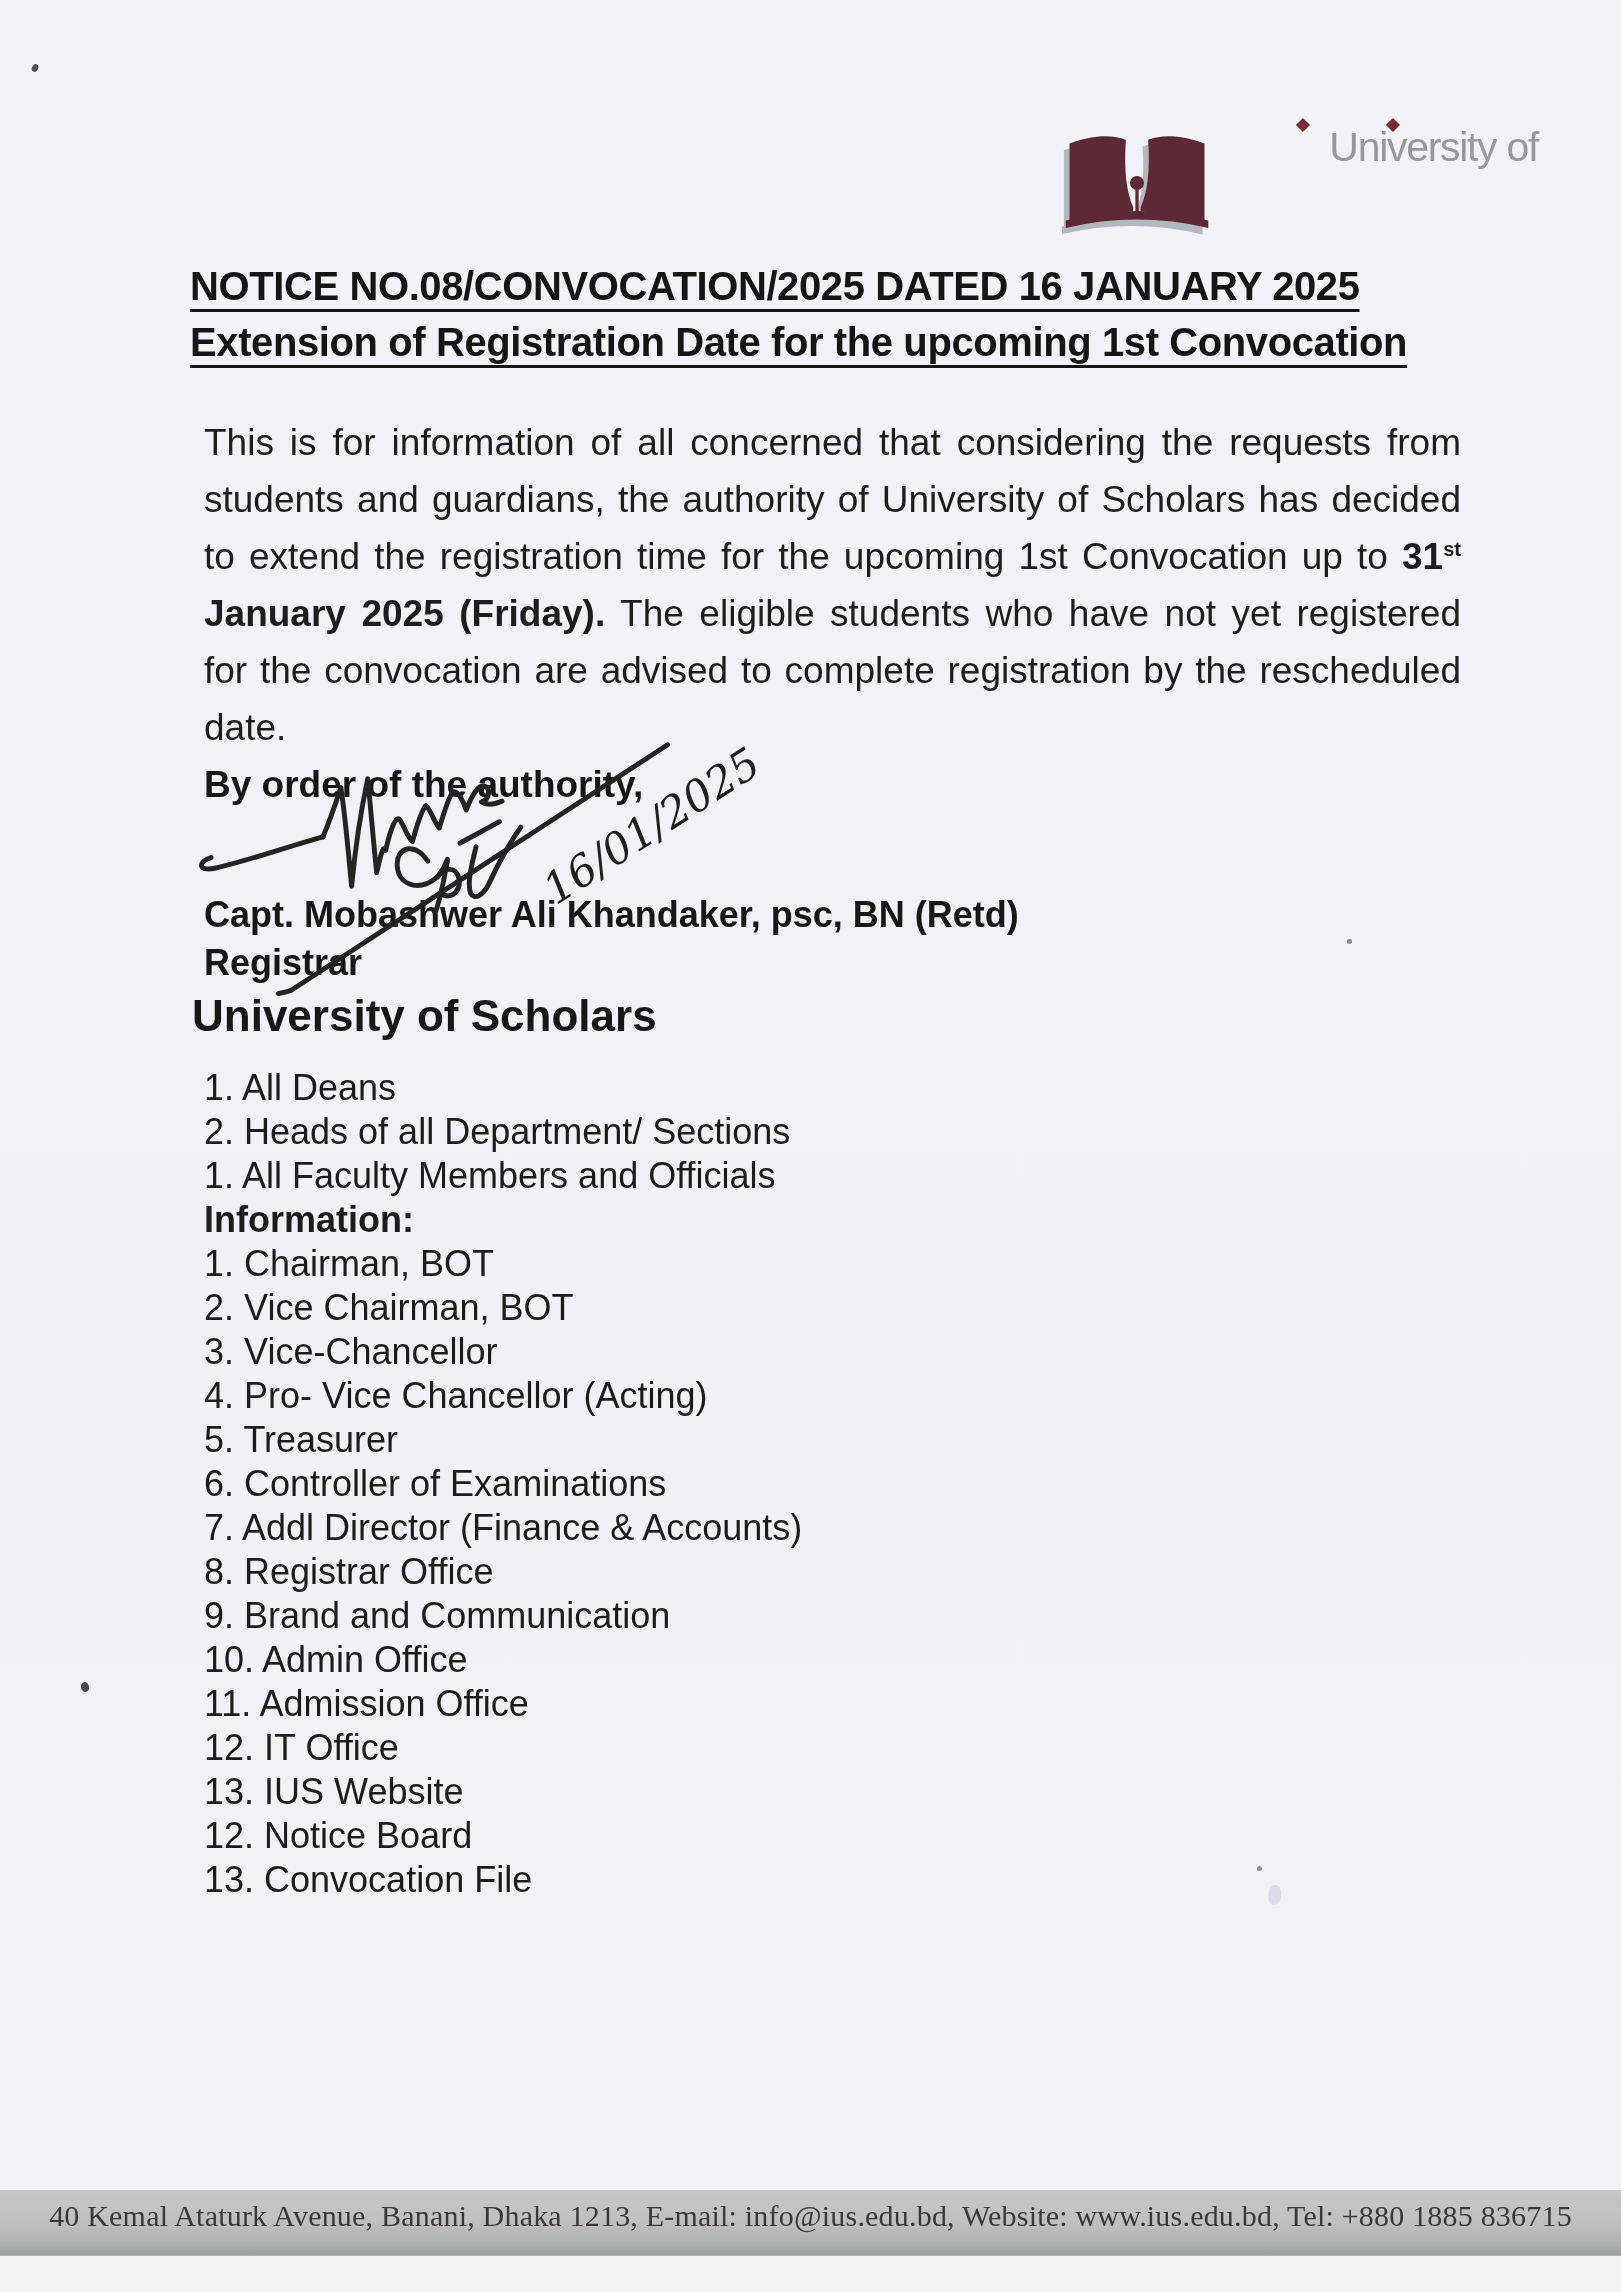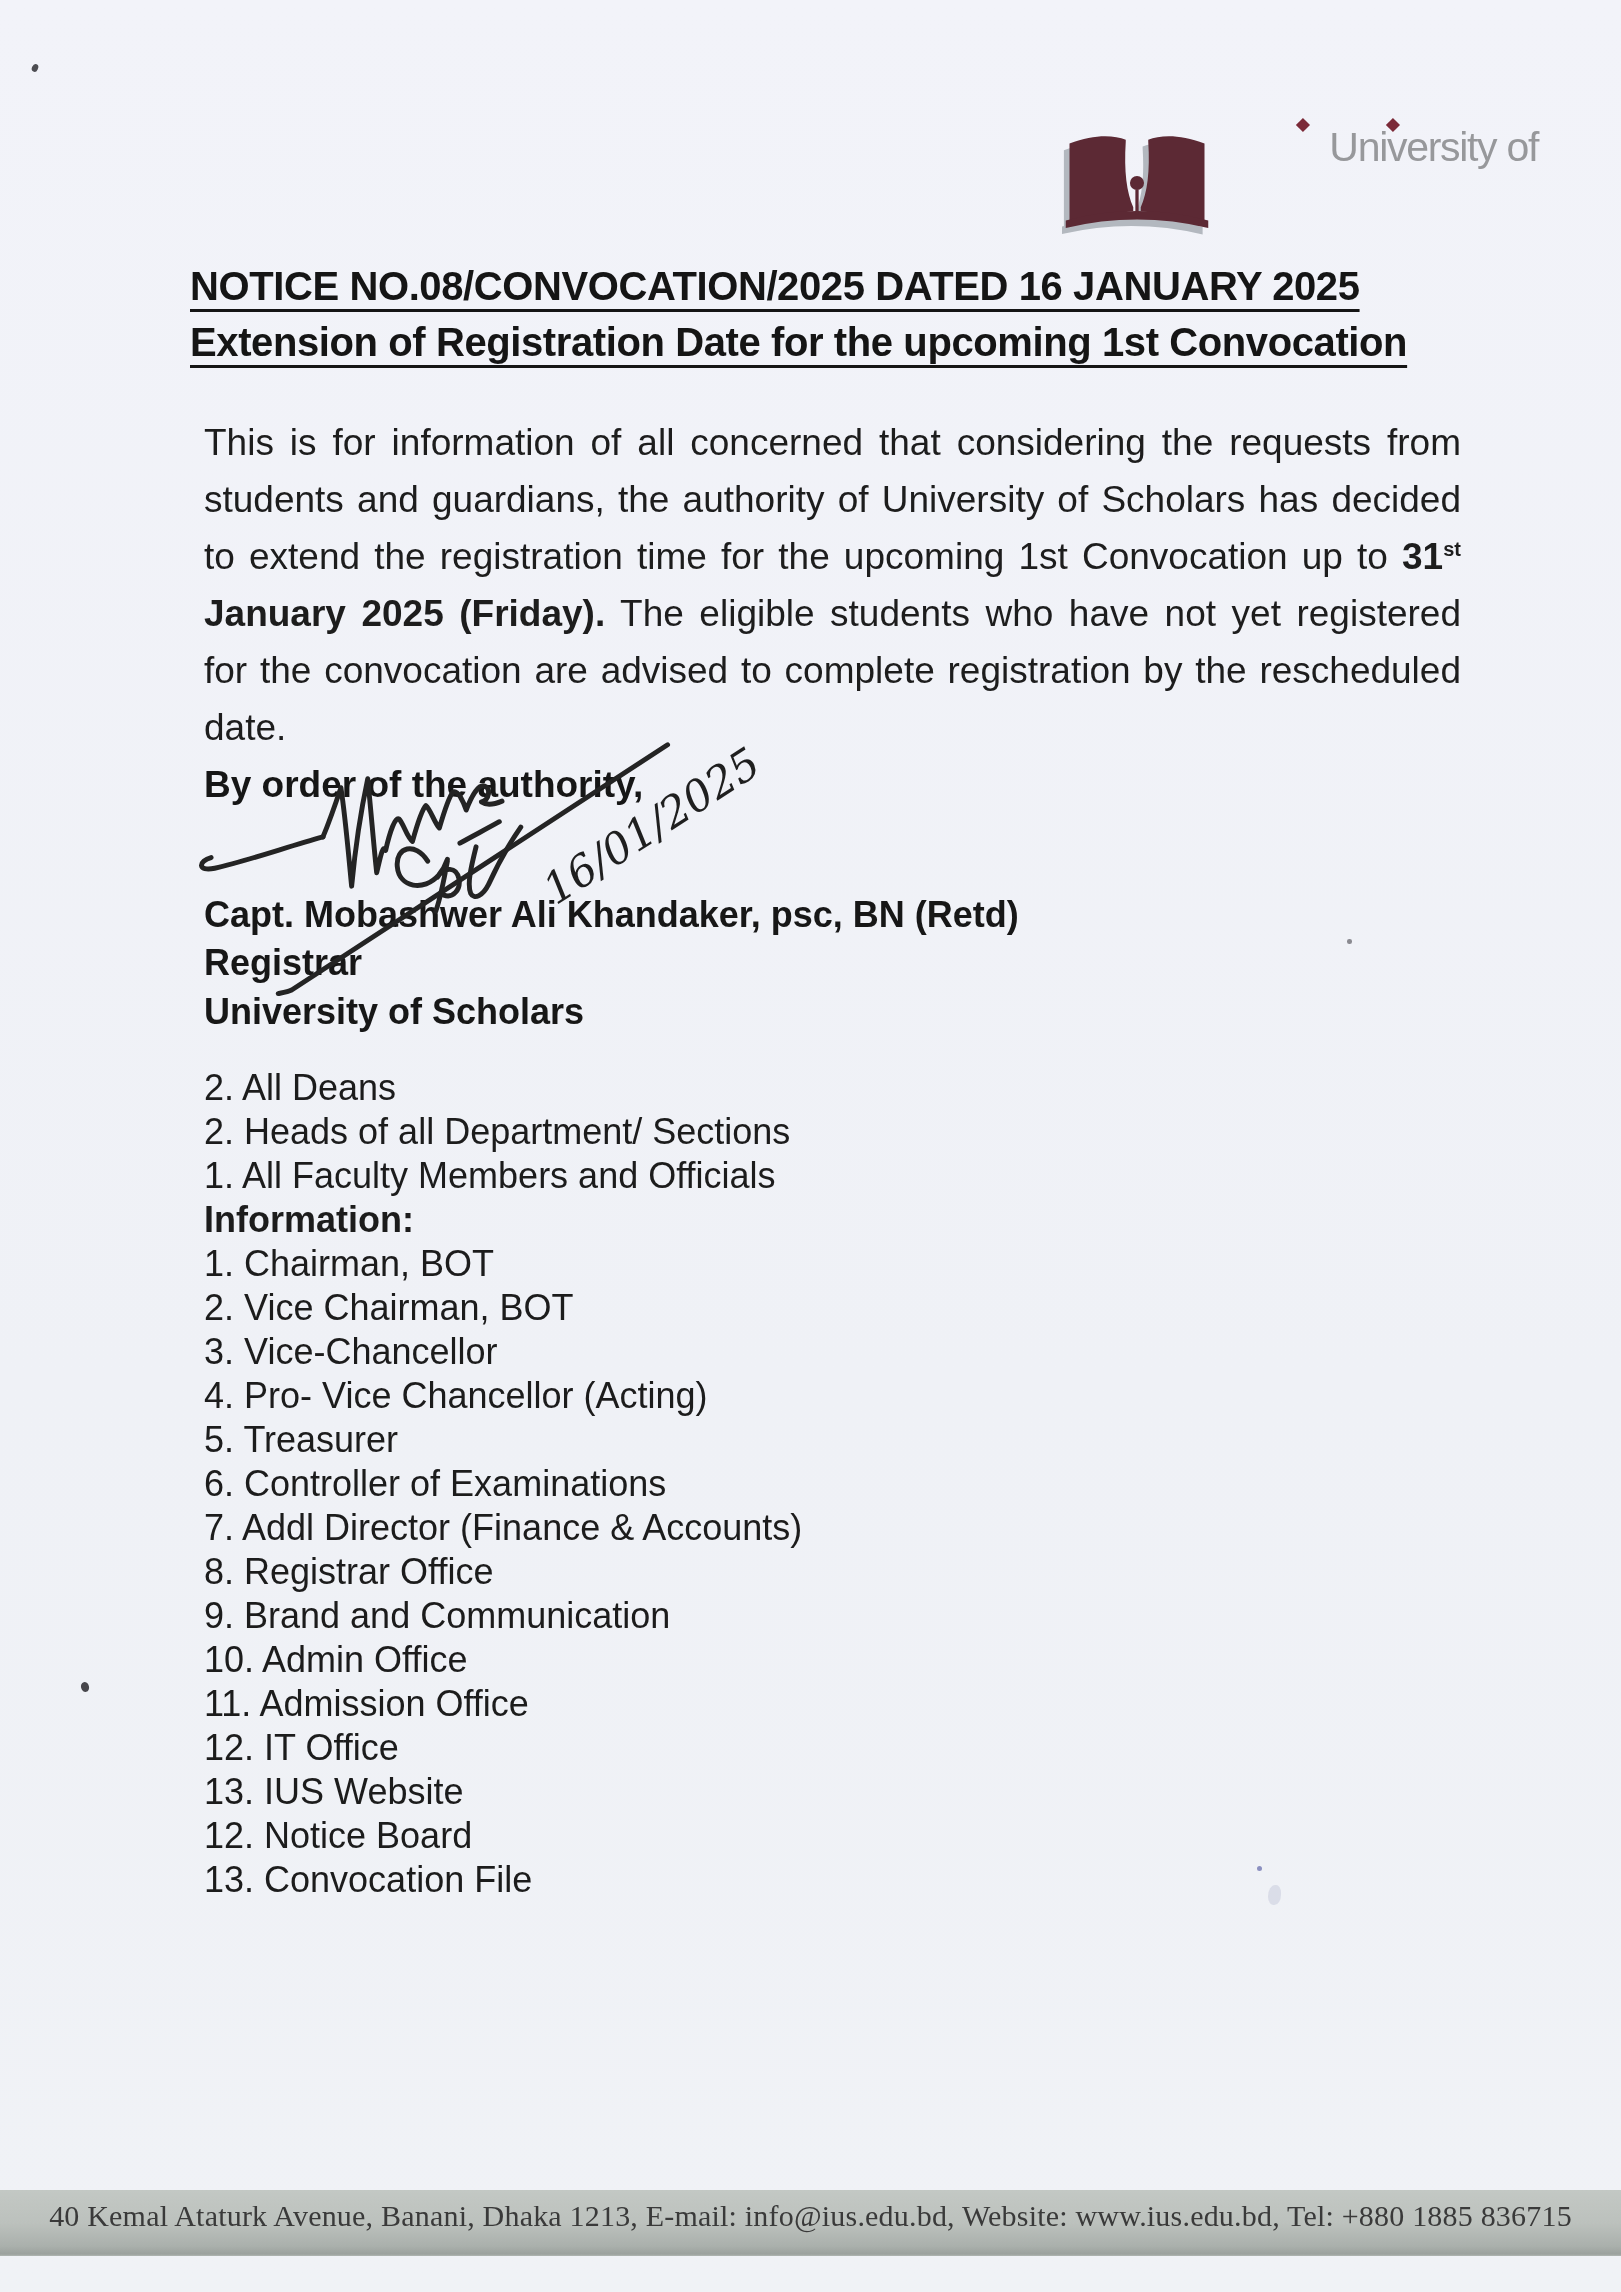--- a/index.html
+++ b/index.html
@@ -32,21 +32,21 @@
   }
   
   .content{position:absolute;left:204px;top:414px;width:1257px;}
   .body-par{margin:0;font-size:37px;line-height:57px;text-align:justify;color:#1d1d1d;}
   .body-par sup{font-size:20px;vertical-align:super;line-height:0;}
   .by-order{font-weight:bold;font-size:37px;line-height:57px;color:#161616;}
   
   .sig-svg{position:absolute;left:193px;top:734px;pointer-events:none;z-index:3;}
   .sig-name{position:absolute;left:204px;top:894px;font-size:36px;font-weight:bold;color:#171717;white-space:nowrap;}
   .sig-role{position:absolute;left:204px;top:942px;font-size:36px;font-weight:bold;color:#171717;}
-  .sig-org{position:absolute;left:204px;top:991px;font-size:36px;font-weight:bold;color:#171717;}
+  .sig-org{position:absolute;left:192px;top:991px;font-size:44px;font-weight:bold;color:#171717;}
   
   .dist{position:absolute;left:204px;top:1066px;width:896px;font-size:36px;line-height:44px;color:#1c1c1c;}
   .dist .hd{font-weight:bold;}
   
   .footer-bar{
     position:absolute;left:0;top:2190px;width:1621px;height:66px;
     background:linear-gradient(180deg,#c3c8c4 0%,#bcc1bd 50%,#aab0ac 85%,#9ba19d 97%,#b0b6b2 100%);
     text-align:center;
   }
   .footer-bar span{
@@ -116,21 +116,21 @@
     <g transform="translate(405,192) rotate(-33)">
       <text x="0" y="0" font-size="48" font-style="italic" font-family="DejaVu Serif, Liberation Serif, serif" fill="#1f1f1f">16/01/2025</text>
     </g>
   </svg>
 
   <div class="sig-name">Capt. Mobashwer Ali Khandaker, psc, BN (Retd)</div>
   <div class="sig-role">Registrar</div>
   <div class="sig-org">University of Scholars</div>
 
   <div class="dist">
-    <div>2. All Deans</div>
+    <div>1. All Deans</div>
     <div>2. Heads of all Department/ Sections</div>
     <div>1. All Faculty Members and Officials</div>
     <div class="hd">Information:</div>
     <div>1. Chairman, BOT</div>
     <div>2. Vice Chairman, BOT</div>
     <div>3. Vice-Chancellor</div>
     <div>4. Pro- Vice Chancellor (Acting)</div>
     <div>5. Treasurer</div>
     <div>6. Controller of Examinations</div>
     <div>7. Addl Director (Finance &amp; Accounts)</div>

